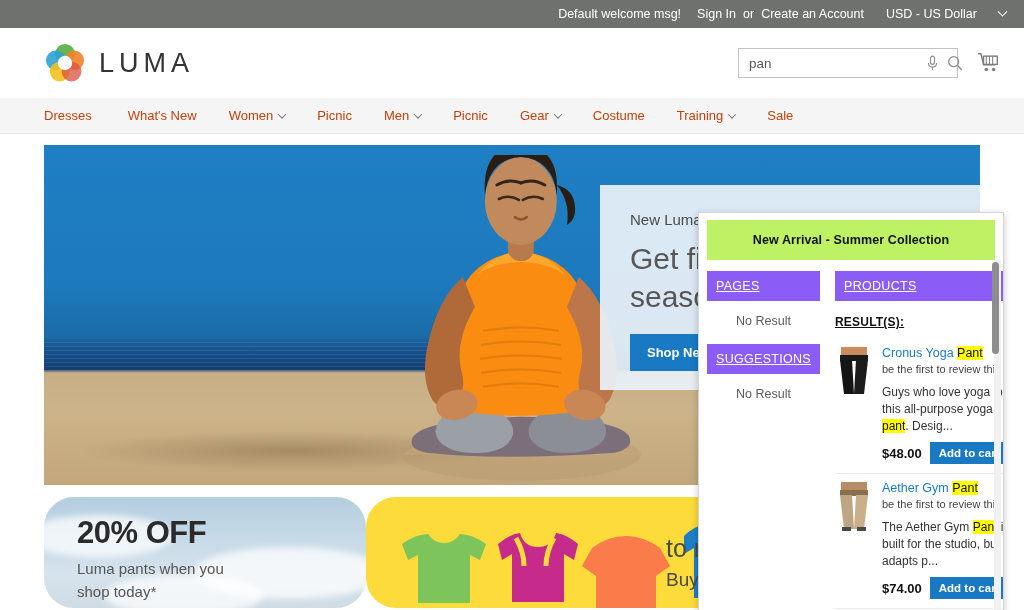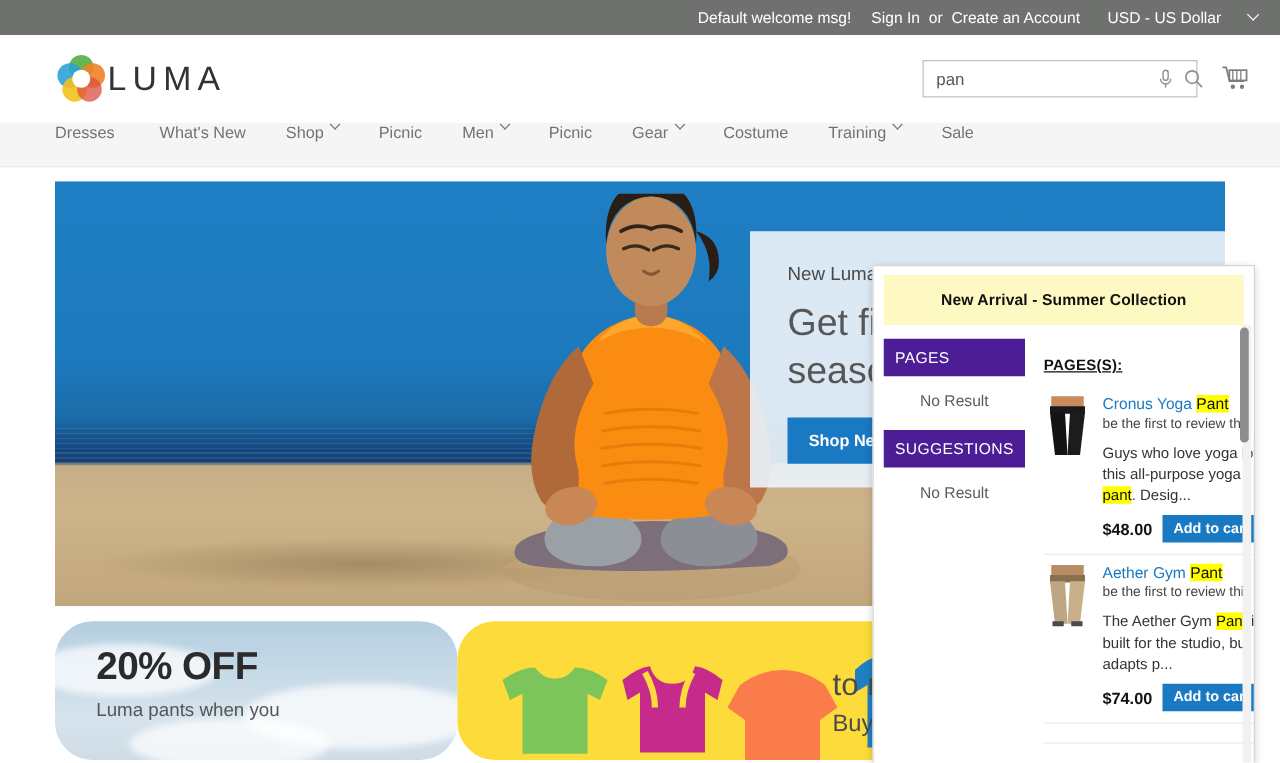--- a/index.html
+++ b/index.html
@@ -36,21 +36,21 @@
 
   
   .header {
     height: 70px;
     background: #ffffff;
     display: flex;
     align-items: center;
     padding: 0 18px 0 44px;
     position: relative;
   }
-  .logo-wrap { display: flex; align-items: center; }
+  .logo-wrap { display: flex; align-items: center; gap: 13px; }
   .logo-mark { width: 42px; height: 42px; display: block; }
   .logo-text {
     font-size: 27px;
     letter-spacing: 5px;
     color: #333333;
     font-weight: 400;
   }
   .header-right {
     margin-left: auto;
     display: flex;
@@ -83,24 +83,24 @@
     height: 36px;
     background: #f5f5f5;
     border-bottom: 1px solid #e8e8e8;
     display: flex;
     align-items: center;
     padding-left: 44px;
     gap: 0;
   }
   .nav-item {
     font-size: 13px;
-    color: #737373;
+    color: #c2410c;
     padding: 0 16px;
     display: inline-flex;
-    align-items: flex-start;
+    align-items: center;
     gap: 6px;
     white-space: nowrap;
     height: 100%;
   }
   .nav-item:first-child { padding-left: 0; padding-right: 20px; }
   .nav-caret {
     display: inline-block;
     width: 6px; height: 6px;
     border-right: 1.3px solid #777;
     border-bottom: 1.3px solid #777;
@@ -191,44 +191,45 @@
     width: 306px; height: 494px;
     background: #ffffff;
     border: 1px solid #d6d6d6;
     box-shadow: 0 2px 7px rgba(0,0,0,0.22);
     z-index: 50;
     display: flex;
     flex-direction: column;
   }
   .dd-banner {
     margin: 7px 8px 0 8px;
-    background: #fef9c3;
+    background: #bef264;
     color: #111;
     font-size: 12.5px;
     font-weight: bold;
     text-align: center;
     padding: 13px 6px;
     letter-spacing: 0.1px;
   }
   .dd-body {
     flex: 1;
     display: flex;
     gap: 0;
     padding: 11px 8px 0 8px;
     overflow: hidden;
     position: relative;
   }
   .dd-col-left { width: 113px; flex-shrink: 0; }
   .dd-col-right { flex: 1; padding-left: 15px; position: relative; }
   .dd-head {
-    background: #4c1d95;
+    background: #8b5cf6;
     color: #ffffff;
     font-size: 12.5px;
     padding: 8px 9px;
     letter-spacing: 0.3px;
+    text-decoration: underline;
   }
   .dd-noresult {
     text-align: center;
     font-size: 12.5px;
     color: #5b5b5b;
     padding: 13px 0 16px 0;
   }
   .dd-results-label {
     font-size: 12px;
     font-weight: bold;
@@ -351,21 +352,21 @@
 </div>
 
 <div class="nav">
   <a class="nav-item">
     <span>Dresses</span>
   </a>
   <a class="nav-item">
     <span>What's New</span>
   </a>
   <a class="nav-item">
-    <span>Shop</span>
+    <span>Women</span>
     <span class="nav-caret"></span>
   </a>
   <a class="nav-item">
     <span>Picnic</span>
   </a>
   <a class="nav-item">
     <span>Men</span>
     <span class="nav-caret"></span>
   </a>
   <a class="nav-item">
@@ -436,20 +437,21 @@
 
   <div class="promos">
     <div class="promo promo-sky">
       <div class="cloud" style="left:-20px; top:18px; width:150px; height:42px;"></div>
       <div class="cloud" style="left:150px; top:50px; width:190px; height:52px;"></div>
       <div class="cloud" style="left:60px; top:78px; width:160px; height:40px;"></div>
       <div class="txt">
         <div class="promo-headline">20% OFF</div>
         <div class="promo-sub">
           <div>Luma pants when you</div>
+          <div>shop today*</div>
         </div>
       </div>
     </div>
 
     <div class="promo promo-yellow">
       <svg class="tanks" viewBox="0 0 350 86">
         <path d="M14 22 q14 -10 26 -10 q6 9 16 9 q10 0 16 -9 q12 0 26 10 l-6 16 l-10 -5 l0 48 l-52 0 l0 -48 l-10 5 z" fill="#7dc45a"></path>
         <path d="M110 22 q12 -10 22 -11 q4 14 18 14 q14 0 18 -14 q10 1 22 11 l-4 16 l-10 -6 l0 48 l-52 0 l0 -48 l-10 6 z" fill="#c62a8b"></path>
         <path d="M128 16 q8 14 8 28" stroke="#fcdb3a" stroke-width="5" fill="none"></path>
         <path d="M166 16 q-8 14 -8 28" stroke="#fcdb3a" stroke-width="5" fill="none"></path>
@@ -471,21 +473,22 @@
     <div class="dd-body">
 
       <div class="dd-col-left">
         <div class="dd-head">PAGES</div>
         <div class="dd-noresult">No Result</div>
         <div class="dd-head">SUGGESTIONS</div>
         <div class="dd-noresult">No Result</div>
       </div>
 
       <div class="dd-col-right">
-        <div class="dd-results-label">PAGES(S):</div>
+        <div class="dd-head">PRODUCTS</div>
+        <div class="dd-results-label">RESULT(S):</div>
 
         <div class="prod">
           <svg class="prod-thumb" viewBox="0 0 38 52">
             <rect x="6" y="2" width="26" height="9" fill="#c98a5e"></rect>
             <rect x="5" y="10" width="28" height="6" fill="#1a1a1a"></rect>
             <path d="M5 15 l12 0 l2 34 l-10 0 z" fill="#141414"></path>
             <path d="M33 15 l-12 0 l-2 34 l10 0 z" fill="#1c1c1c"></path>
           </svg>
           <div class="prod-info">
             <div class="prod-name"><span>Cronus Yoga </span><span class="hl">Pant</span></div>

